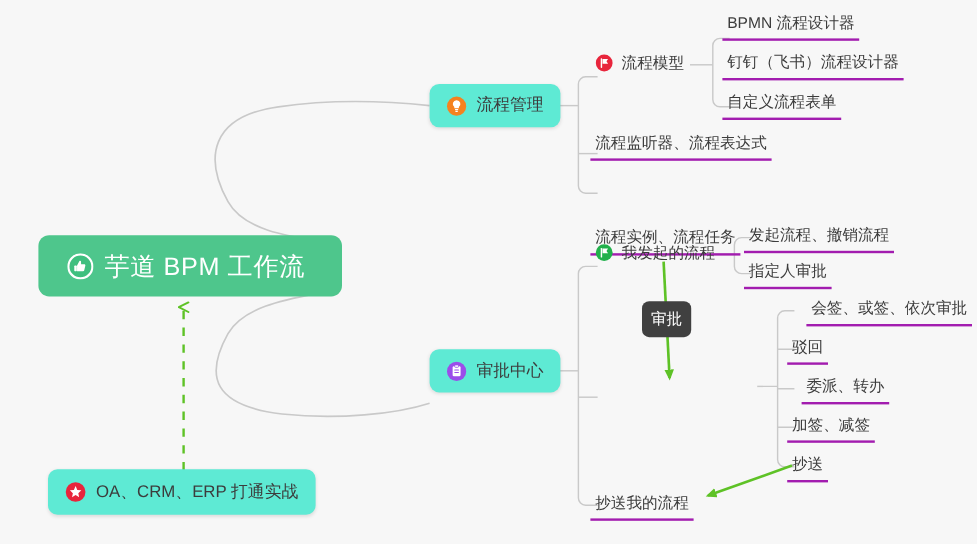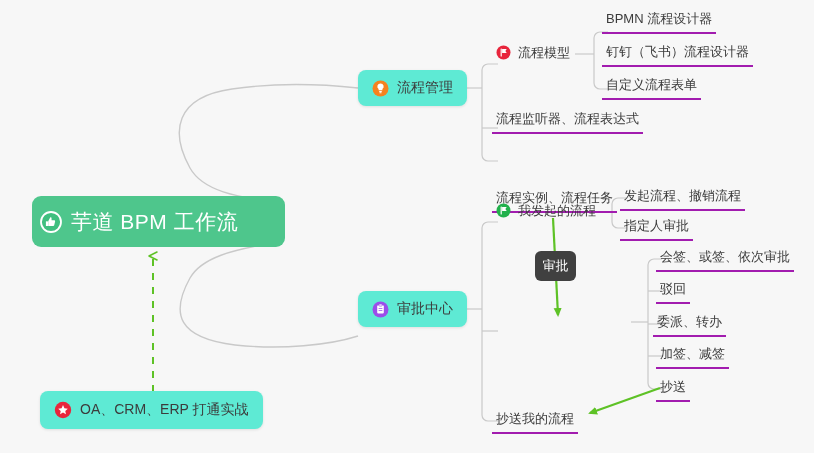--- a/index.html
+++ b/index.html
@@ -28,21 +28,21 @@
     position: absolute;
     left: 32px;
     top: 196px;
     width: 253px;
     height: 51px;
     background: #4ec68c;
     border-radius: 9px;
     display: flex;
     align-items: center;
     gap: 9px;
-    padding: 0 8px;
+    padding: 0 24px;
     box-sizing: border-box;
   }
   .root-label {
     color: #ffffff;
     font-size: 21px;
     letter-spacing: 0.5px;
     white-space: nowrap;
   }
 
   
@@ -239,29 +239,29 @@
 
   <div class="leaf-node" style="left:620px; top:185px;">
     <span class="leaf-label">发起流程、撤销流程</span>
   </div>
 
   <div class="leaf-node" style="left:620px; top:215px;">
     <span class="leaf-label">指定人审批</span>
   </div>
 
 
-  <div class="leaf-node" style="left:656px; top:246px;">
+  <div class="leaf-node" style="left:672px; top:246px;">
     <span class="leaf-label">会签、或签、依次审批</span>
   </div>
 
   <div class="leaf-node" style="left:656px; top:278px;">
     <span class="leaf-label">驳回</span>
   </div>
 
-  <div class="leaf-node" style="left:653px; top:311px;justify-content:flex-end;">
+  <div class="leaf-node" style="left:668px; top:311px;justify-content:flex-end;">
     <span class="leaf-label">委派、转办</span>
   </div>
 
   <div class="leaf-node" style="left:656px; top:343px;">
     <span class="leaf-label">加签、减签</span>
   </div>
 
   <div class="leaf-node" style="left:656px; top:376px;">
     <span class="leaf-label">抄送</span>
   </div>

